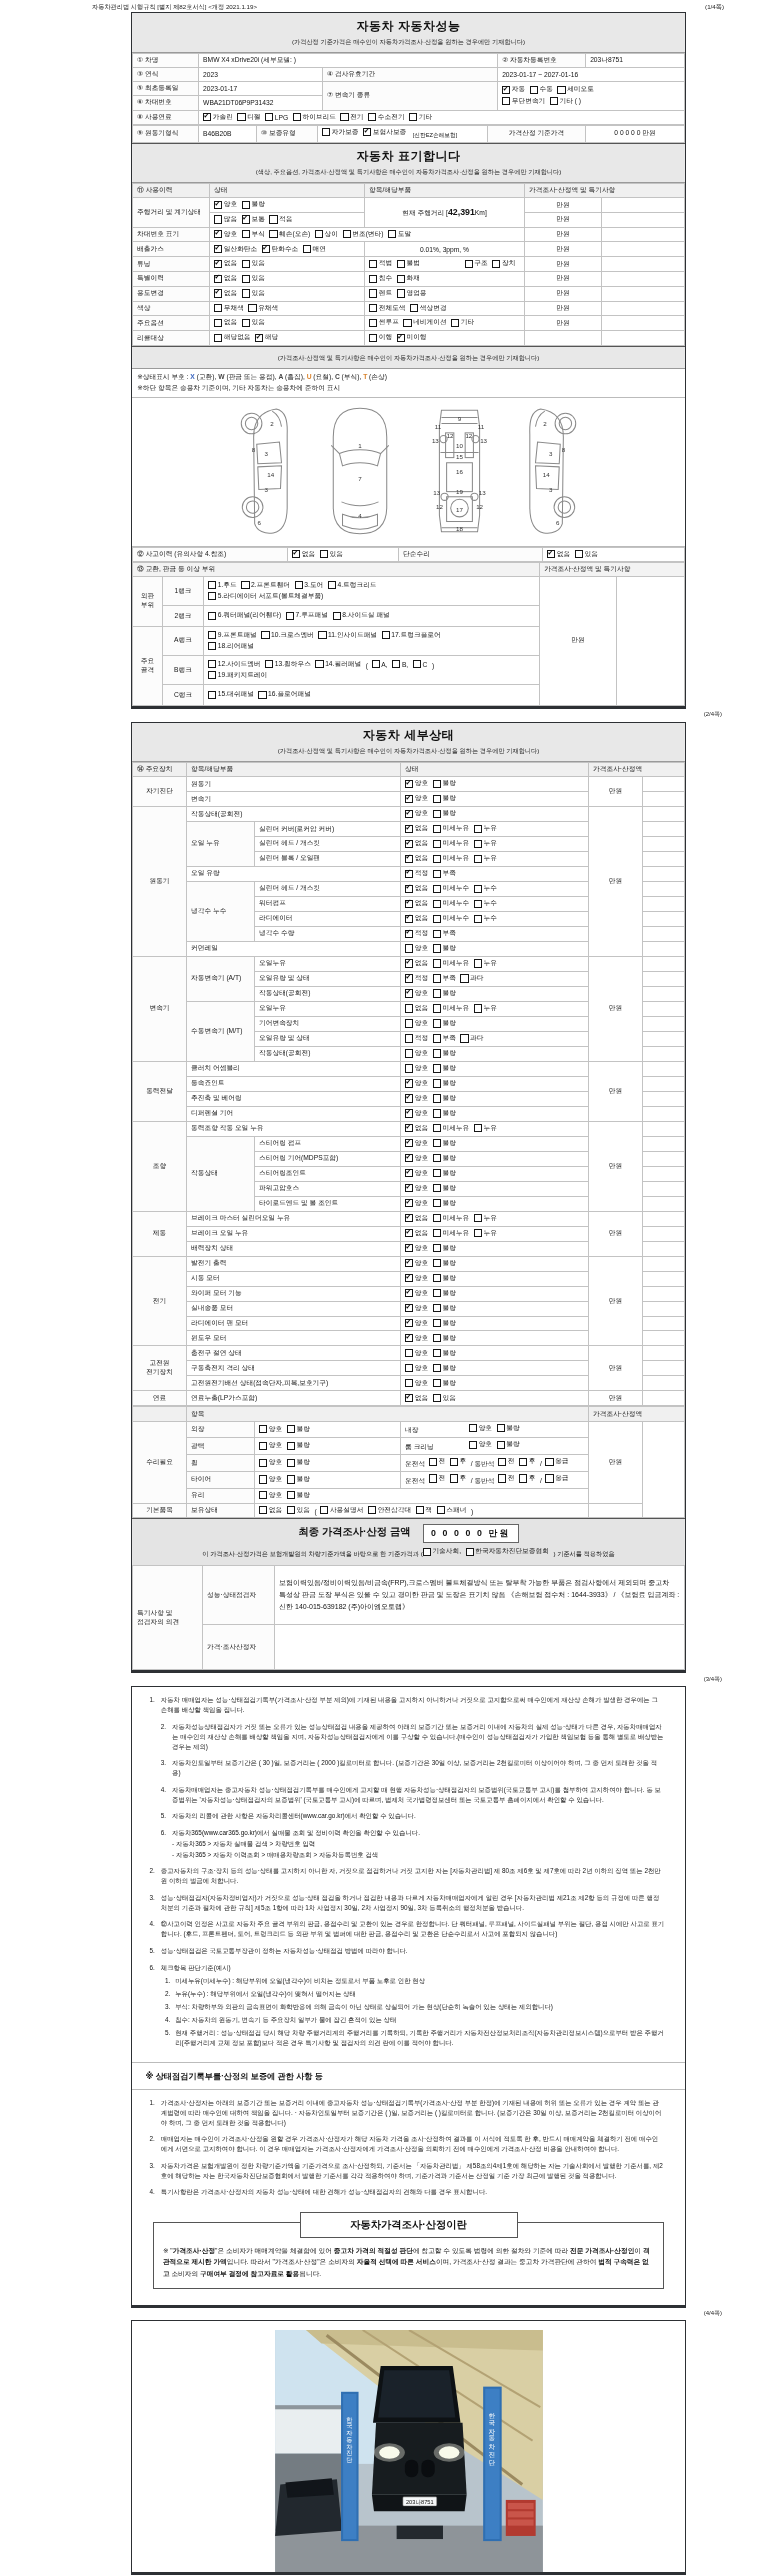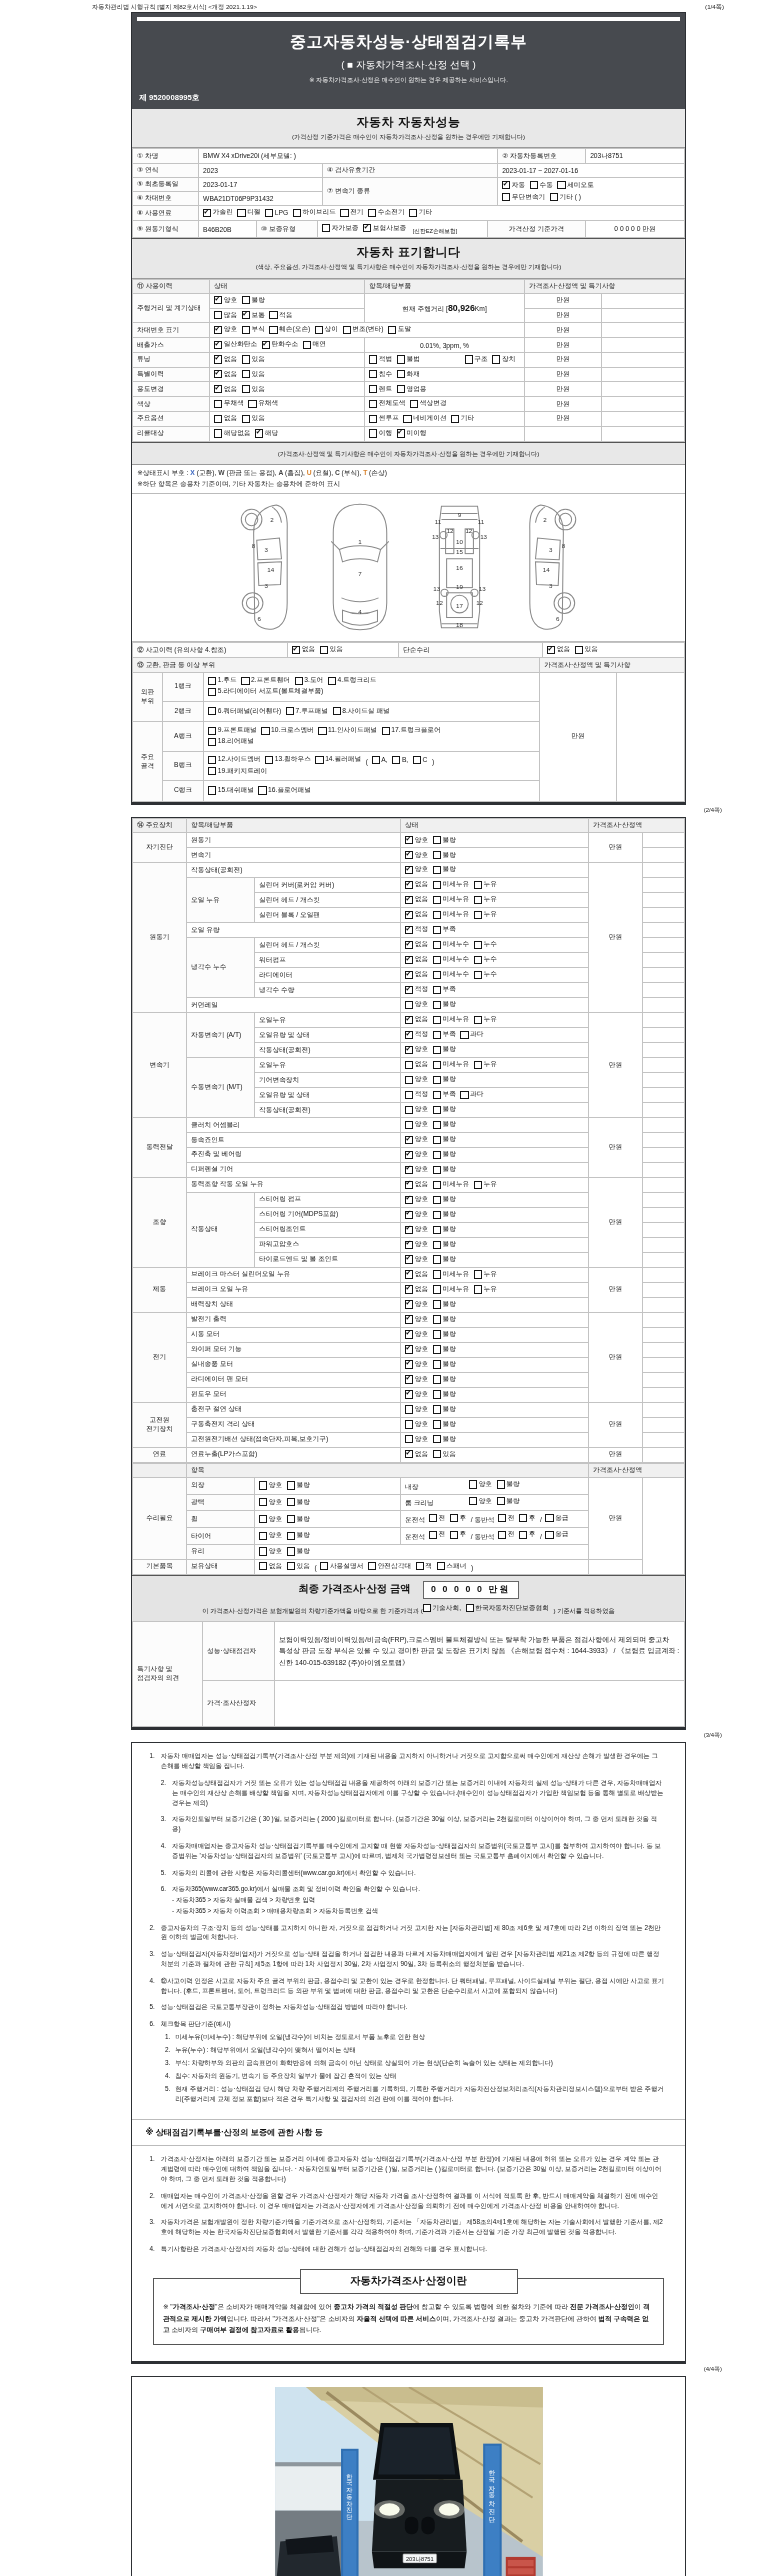--- a/index.html
+++ b/index.html
@@ -72,27 +72,20 @@
 <body>
 
 <div class="small-header">
   <span>자동차관리법 시행규칙 [별지 제82호서식] &lt;개정 2021.1.19&gt;</span>
   <span>(1/4쪽)</span>
 </div>
 
 <div class="doc">
 
   <div class="pagebox">
-    <div class="dark">
-      <div class="whitebar"></div>
-      <div class="t1">중고자동차성능·상태점검기록부</div>
-      <div class="t2">( ■ 자동차가격조사·산정 선택 )</div>
-      <div class="t3">※ 자동차가격조사·산정은 매수인이 원하는 경우 제공하는 서비스입니다.</div>
-      <div class="docno">제 9520008995호</div>
-    </div>
 
     <div class="sec-head">
       <div class="sec-title">자동차 자동차성능</div>
       <div class="sec-sub">(가격산정 기준가격은 매수인이 자동차가격조사·산정을 원하는 경우에만 기재합니다)</div>
     </div>
     <table>
       <colgroup>
           <col style="width:66px">
           <col style="width:124px">
           <col style="width:62px">
@@ -220,21 +213,21 @@
       <tr>
         <td class="lab" rowspan="2">주행거리 및 계기상태</td>
         <td><span class="cb checked">
                 <span class="box"></span>
                 <span class="cbl">양호</span>
               </span><span class="cb">
                 <span class="box"></span>
                 <span class="cbl">불량</span>
               </span></td>
         <td rowspan="2" class="center">
-          <span>현재 주행거리 [</span><span class="odometer">80,926</span><span>Km]</span>
+          <span>현재 주행거리 [</span><span class="odometer">42,391</span><span>Km]</span>
         </td>
         <td class="price">만원</td>
         <td></td>
       </tr>
       <tr>
         <td><span class="cb">
                 <span class="box"></span>
                 <span class="cbl">많음</span>
               </span><span class="cb checked">
                 <span class="box"></span>
@@ -654,20 +647,24 @@
                 <span class="box"></span>
                 <span class="cbl">16.플로어패널</span>
               </span></td>
       </tr>
     </tbody>
       </table>
   </div>
   <div class="pagemark">(2/4쪽)</div>
 
   <div class="pagebox">
+    <div class="sec-head">
+      <div class="sec-title">자동차 세부상태</div>
+      <div class="sec-sub">(가격조사·산정액 및 특기사항은 매수인이 자동차가격조사·산정을 원하는 경우에만 기재합니다)</div>
+    </div>
     <table>
       <colgroup>
           <col style="width:54px">
           <col style="width:68px">
           <col style="width:146px">
           <col style="width:188px">
           <col style="width:54px">
           <col>
         </colgroup>
       <tbody>

